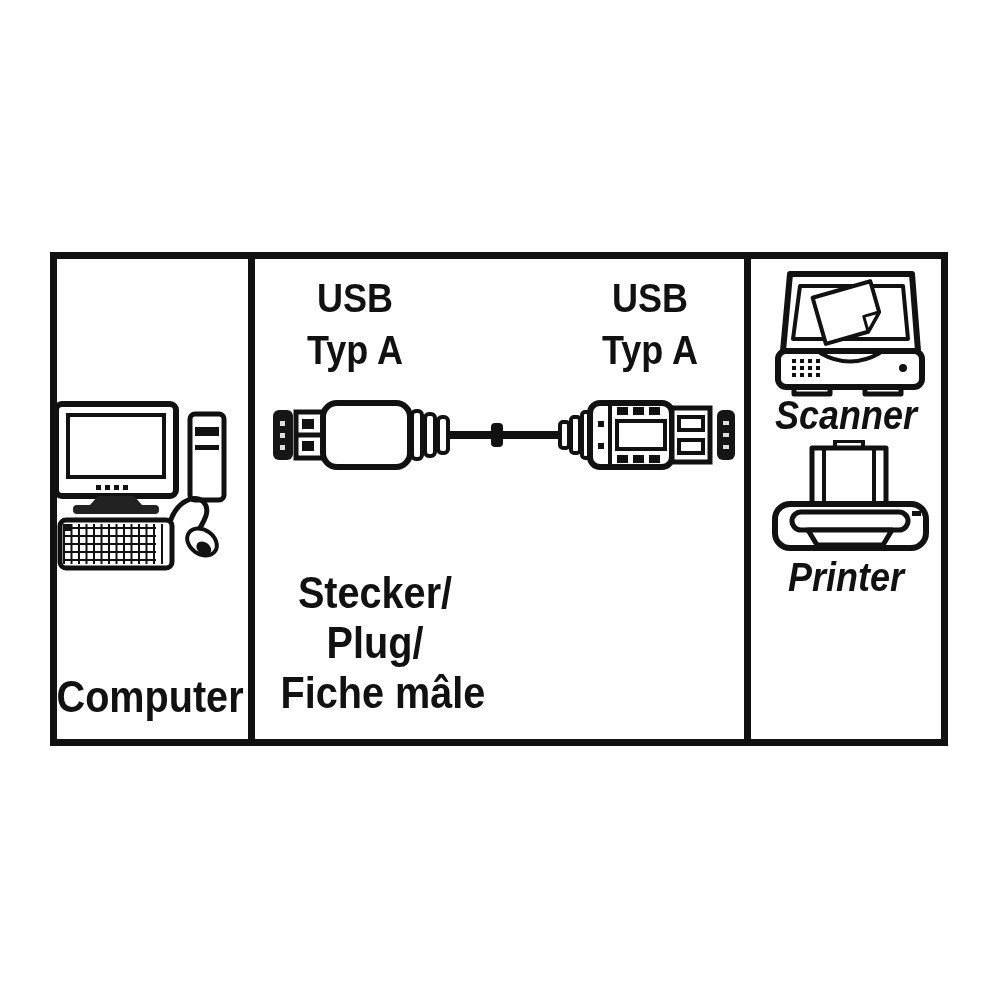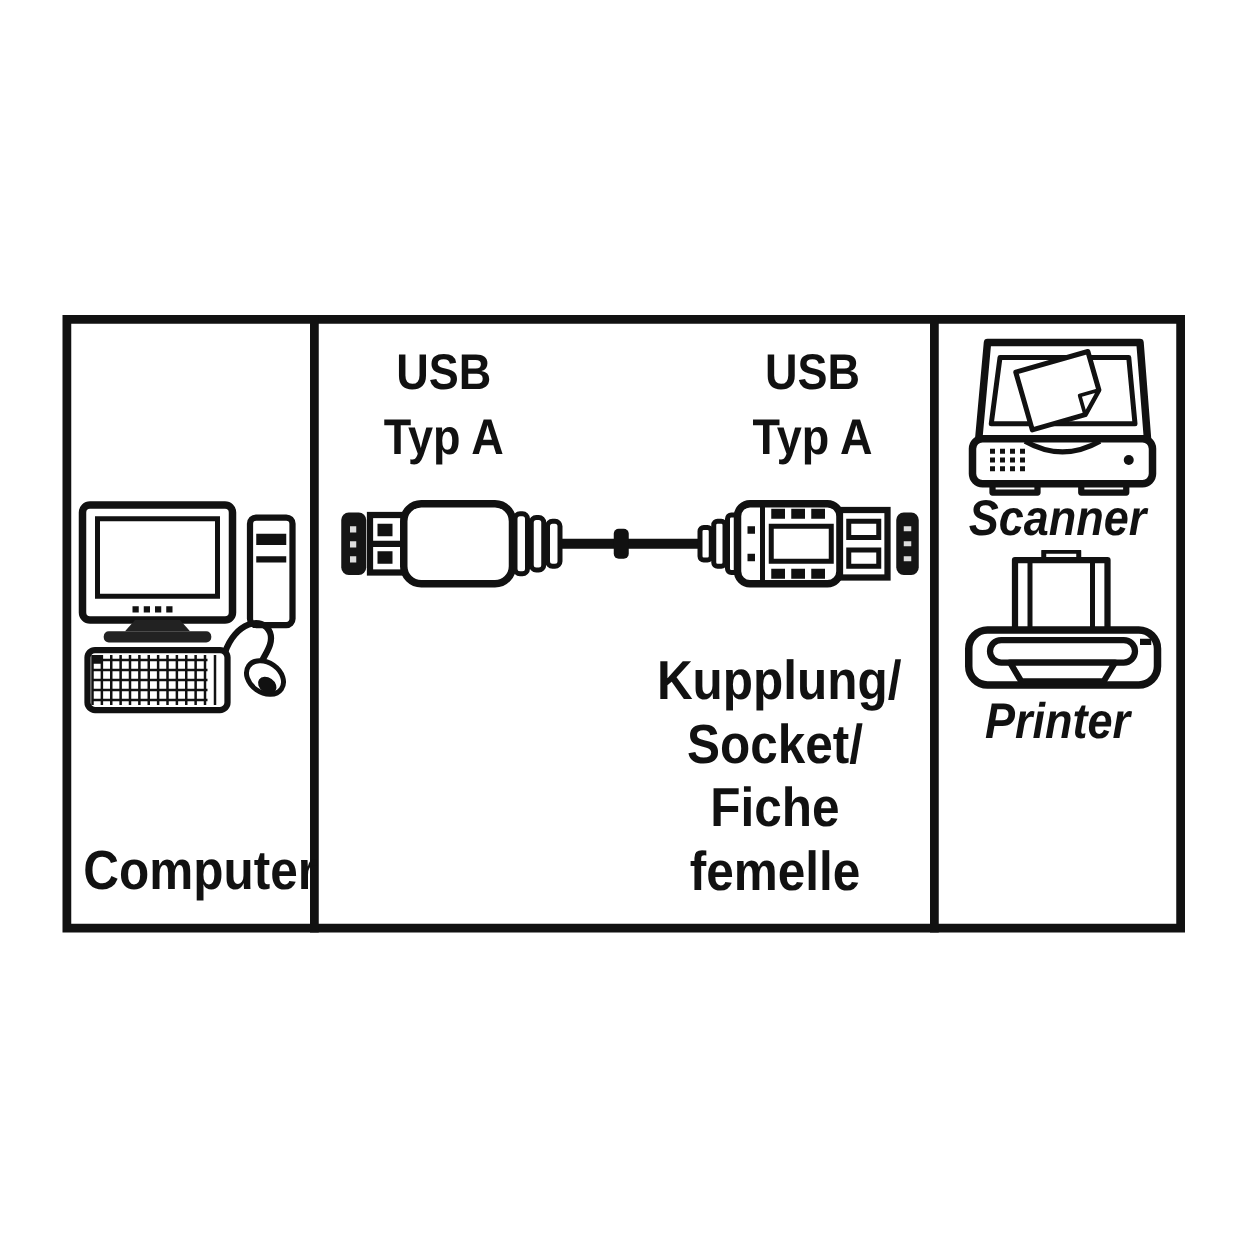--- a/index.html
+++ b/index.html
@@ -8,21 +8,21 @@
     font-family:"Liberation Sans",sans-serif;
   }
   .frame{
     position:absolute;left:50px;top:252px;width:898px;height:494px;
     border:7px solid #111;box-sizing:border-box;background:#fff;
   }
   .divider{position:absolute;top:252px;width:7px;height:494px;background:#111;}
   #divider-1{left:248px;}
   #divider-2{left:744px;}
   .panel{position:absolute;top:259px;height:588px;}
-  #panel-computer{left:57px;width:191px;}
+  #panel-computer{left:47px;width:191px;}
   #panel-cable{left:255px;width:489px;}
   #panel-devices{left:751px;width:190px;font-style:italic;}
   .abs{position:absolute;}
   .t{
     font-weight:700;color:#111;text-align:center;
     transform:scaleX(0.9);transform-origin:50% 50%;
     letter-spacing:0px;white-space:nowrap;
   }
   .usb-type{font-size:40px;line-height:52px;}
   .cable-name{font-size:44px;line-height:50px;}
@@ -142,27 +142,26 @@
           <rect x="452" y="15" width="18" height="50" rx="6" fill="#151515" stroke="none"></rect>
           <g fill="#ddd" stroke="none">
             <rect x="458" y="26" width="6" height="4"></rect>
               <rect x="458" y="38" width="6" height="4"></rect>
               <rect x="458" y="50" width="6" height="4"></rect>
           </g>
         </g>
       </g>
     </svg>
 
-
-    <div class="abs" style="left:260px;top:260px;width:210px;">
-      <div class="t cable-name kupplung">Kupplung/</div>
-      <div class="t cable-name kupplung">Socket/</div>
-      <div class="t cable-name kupplung">Fiche</div>
-      <div class="t cable-name kupplung">femelle</div>
+    <div class="abs" style="left:15px;top:309px;width:210px;">
+      <div class="t cable-name">Stecker/</div>
+      <div class="t cable-name">Plug/</div>
+      <div class="t cable-name">Fiche mâle</div>
     </div>
+
   </div>
 
   <div class="panel" id="panel-devices">
 
     <svg class="abs" style="left:17px;top:3px;" width="160" height="135" viewBox="0 0 160 135">
       <g fill="none" stroke="#111" stroke-linejoin="round">
         <path d="M22,12 L144,12 L150,89 L15,89 Z" stroke-width="6" fill="#fff"></path>
         <path d="M32,24 L135,24 L140,77 L25,77 Z" stroke-width="4"></path>
         <g transform="rotate(-16 82 50)">
           <path d="M50,26 L110,26 L110,58 L94,74 L50,74 Z" stroke-width="4" fill="#fff"></path>

